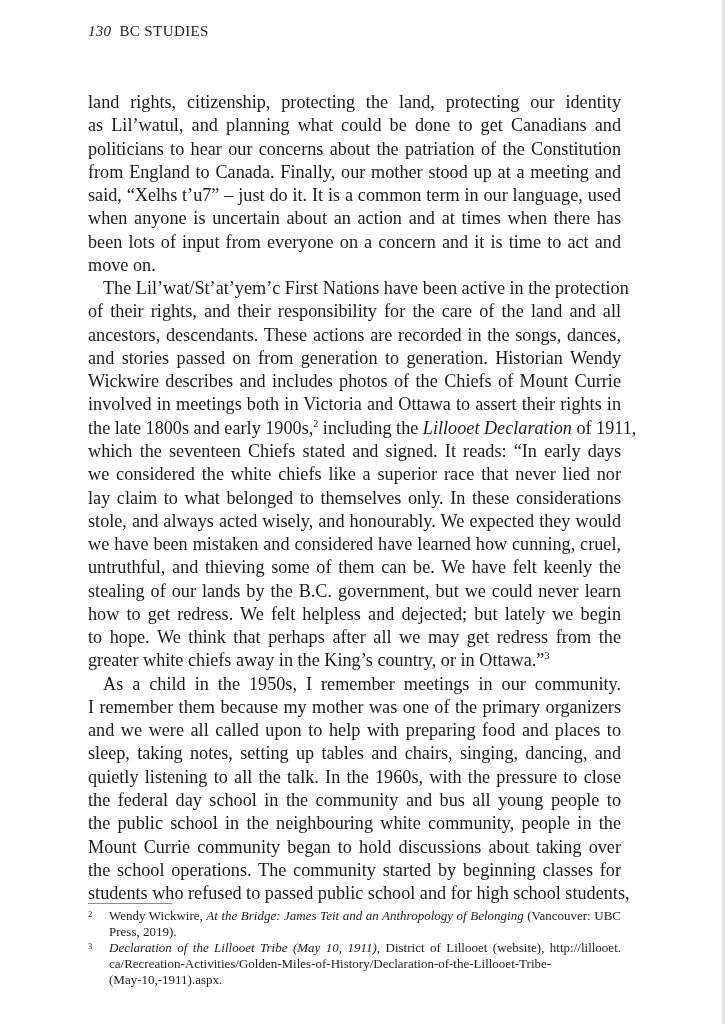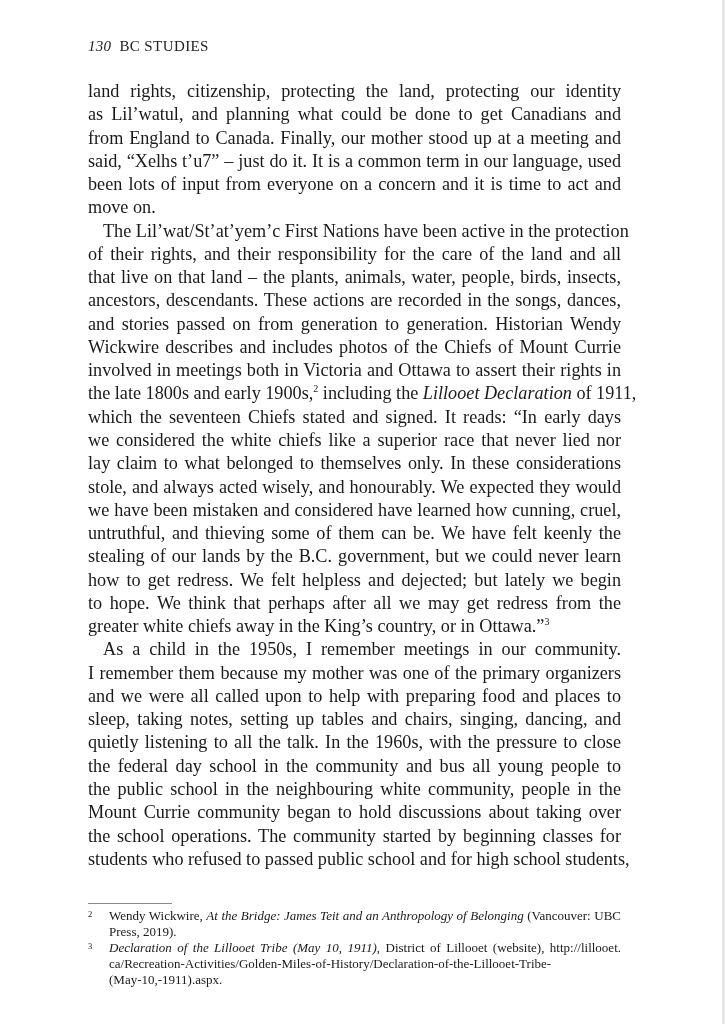--- a/index.html
+++ b/index.html
@@ -25,21 +25,21 @@
   .scroll-edge {
     position: absolute;
     right: 0; top: 0;
     width: 3px;
     height: 1024px;
     background: #e6e6e6;
   }
   .running-head {
     position: absolute;
     left: 88px;
-    top: 38px;
+    top: 23px;
     height: 20px;
     display: flex;
     align-items: baseline;
     white-space: nowrap;
     font-family: Liberation Serif, serif;
   }
   .page-number {
     font-style: italic;
     font-size: 15px;
     letter-spacing: 0.3px;
@@ -47,21 +47,21 @@
   }
   .journal-title {
     margin-left: 8px;
     font-size: 15px;
     letter-spacing: 0.4px;
     color: #222;
   }
   .body-text {
     position: absolute;
     left: 88px;
-    top: 80px;
+    top: 91px;
     width: 533px;
   }
   .line {
     height: 23.27px;
     line-height: 23.27px;
     font-size: 18.2px;
     white-space: nowrap;
     text-align: justify;
     text-align-last: justify;
     overflow: visible;
@@ -123,28 +123,29 @@
 <div class="page">
 
   <div class="running-head">
     <span class="page-number">130</span>
     <span class="journal-title">BC STUDIES</span>
   </div>
 
   <div class="body-text">
     <div class="line">land rights, citizenship, protecting the land, protecting our identity</div>
     <div class="line">as Lil’watul, and planning what could be done to get Canadians and</div>
+    <div class="line">politicians to hear our concerns about the patriation of the Constitution</div>
     <div class="line">from England to Canada. Finally, our mother stood up at a meeting and</div>
     <div class="line">said, “Xelhs t’u7” – just do it. It is a common term in our language, used</div>
+    <div class="line">when anyone is uncertain about an action and at times when there has</div>
     <div class="line">been lots of input from everyone on a concern and it is time to act and</div>
     <div class="line last">move on.</div>
 
     <div class="line indent">The Lil’wat/St’at’yem’c First Nations have been active in the protection</div>
     <div class="line">of their rights, and their responsibility for the care of the land and all</div>
-    <div class="line">that live on that land – the plants, animals, water, people, birds, insects,</div>
     <div class="line">ancestors, descendants. These actions are recorded in the songs, dances,</div>
     <div class="line">and stories passed on from generation to generation. Historian Wendy</div>
     <div class="line">Wickwire describes and includes photos of the Chiefs of Mount Currie</div>
     <div class="line">involved in meetings both in Victoria and Ottawa to assert their rights in</div>
     <div class="line"><span>the late 1800s and early 1900s,</span><sup>2</sup><span> including the </span><span class="it">Lillooet Declaration</span><span> of 1911,</span></div>
     <div class="line">which the seventeen Chiefs stated and signed. It reads: “In early days</div>
     <div class="line">we considered the white chiefs like a superior race that never lied nor</div>
     <div class="line">lay claim to what belonged to themselves only. In these considerations</div>
     <div class="line">stole, and always acted wisely, and honourably. We expected they would</div>
     <div class="line">we have been mistaken and considered have learned how cunning, cruel,</div>

